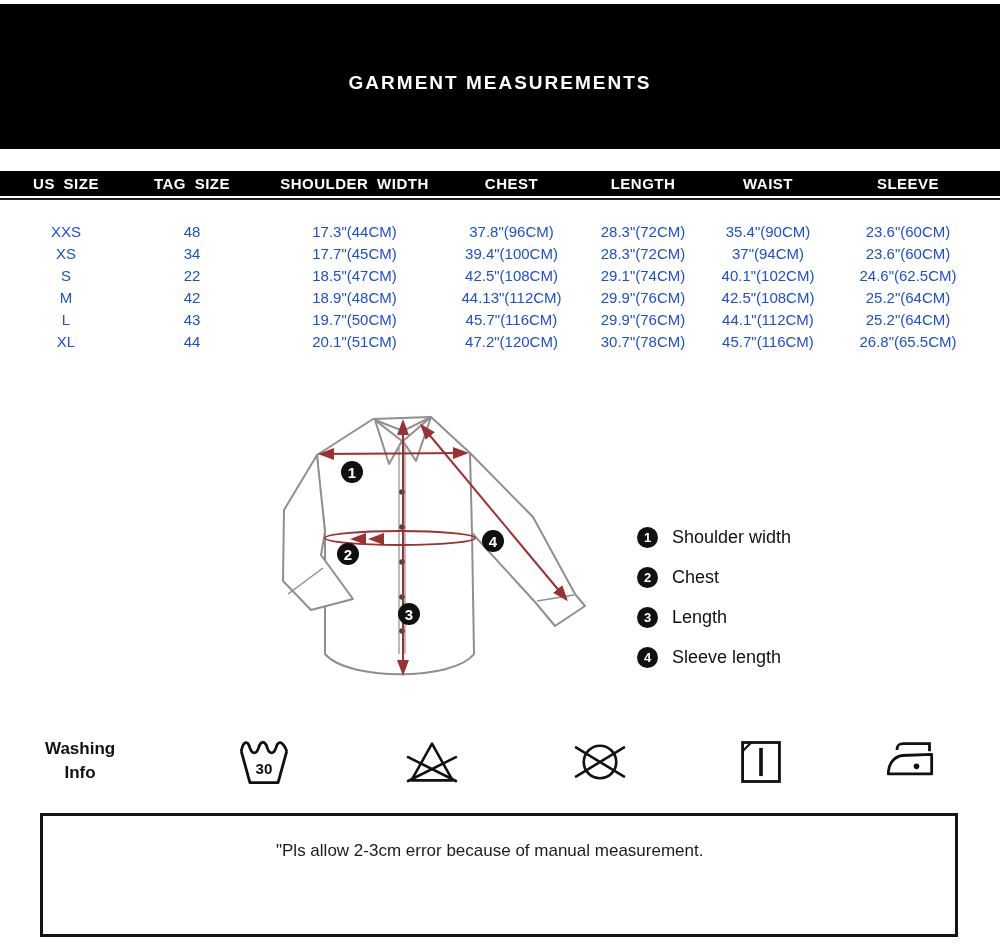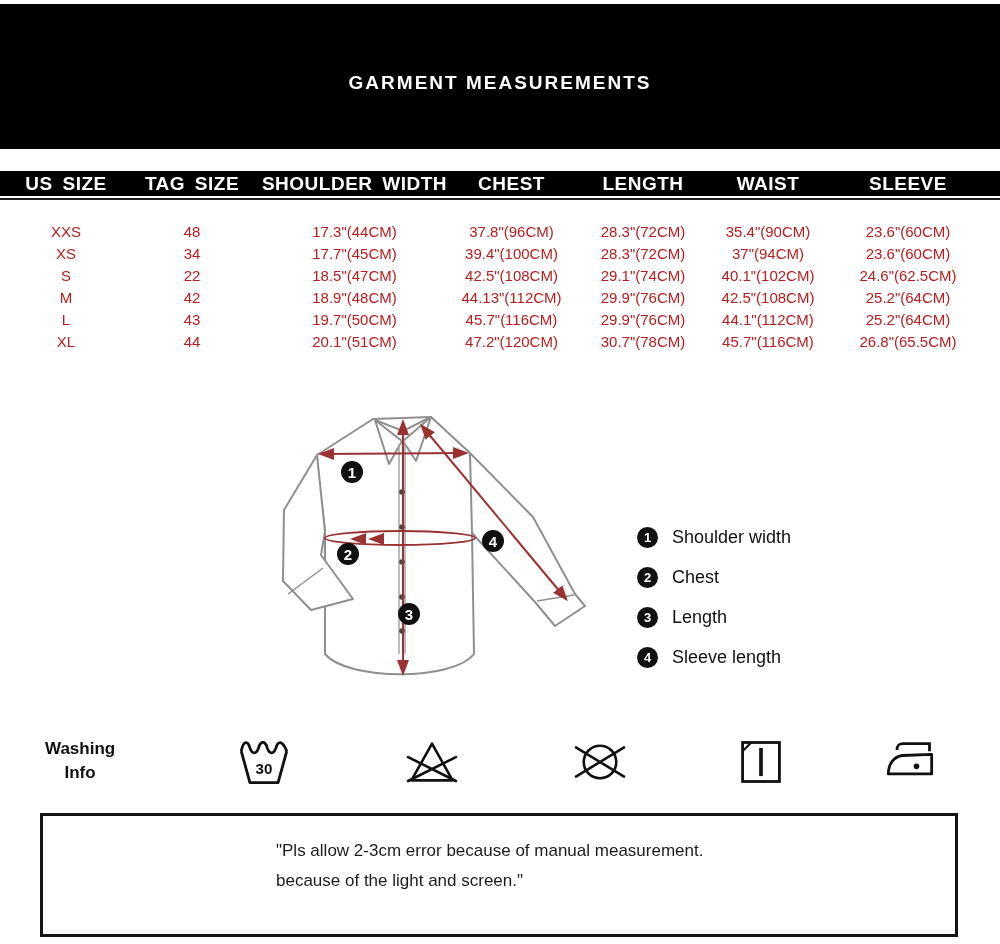--- a/index.html
+++ b/index.html
@@ -7,26 +7,26 @@
         font-family:"Liberation Sans",sans-serif;color:#1a1a1a;}
 
   
   .banner{position:absolute;left:0;top:4px;width:1000px;height:145px;background:#000;}
   .banner-title{position:absolute;left:0;top:68px;width:100%;text-align:center;
     color:#fff;font-size:19px;font-weight:600;letter-spacing:2px;}
 
   
   .thead{position:absolute;left:0;top:171px;width:1000px;height:25px;background:#000;
     display:grid;grid-template-columns:132px 120px 205px 109px 154px 96px 184px;align-items:center;}
-  .thead .hcell{color:#fff;text-align:center;font-size:19px;font-weight:700;
+  .thead .hcell{color:#fff;text-align:center;font-size:15px;font-weight:700;
     letter-spacing:.5px;word-spacing:4px;white-space:nowrap;}
   .thead-rule{position:absolute;left:0;top:198px;width:1000px;height:2px;background:#1d1d1d;}
   .tbody{position:absolute;left:0;top:221px;width:1000px;}
   .trow{display:grid;grid-template-columns:132px 120px 205px 109px 154px 96px 184px;height:22px;}
-  .tcell{text-align:center;font-size:15px;line-height:22px;white-space:nowrap;color:#b91c1c;}
+  .tcell{text-align:center;font-size:15px;line-height:22px;white-space:nowrap;color:#1d4ed8;}
 
   
   .shirt-wrap{position:absolute;left:263px;top:398px;width:360px;height:310px;}
 
   
   .legend{position:absolute;left:637px;top:527px;width:240px;}
   .legend-row{display:flex;align-items:center;height:21px;margin-bottom:19px;}
   .lbadge{width:21px;height:21px;border-radius:50%;background:#111;color:#fff;
     font-size:13px;font-weight:700;display:flex;align-items:center;justify-content:center;flex:0 0 21px;}
   .llabel{margin-left:14px;font-size:18px;color:#111;white-space:nowrap;}
@@ -229,17 +229,16 @@
     <svg viewBox="0 0 48 46">
       <path d="M12,12 C12,7 14,6 18,6 L42,6 L42,13" fill="none" stroke="#111" stroke-width="2.6"></path>
       <path d="M4,34 L44,34 L44,16 L17,17 C9,18 4,25 4,34 Z" fill="none" stroke="#111" stroke-width="2.6" stroke-linejoin="round"></path>
       <circle cx="30" cy="27" r="2.6" fill="#111"></circle>
     </svg>
   </div>
 
   <div class="note-box">
     <div class="note-text">
       <div>"Pls allow 2-3cm error because of manual measurement.</div>
-      <div>because of the light and screen."</div>
     </div>
   </div>
 
 </div>
 
 </body></html>

